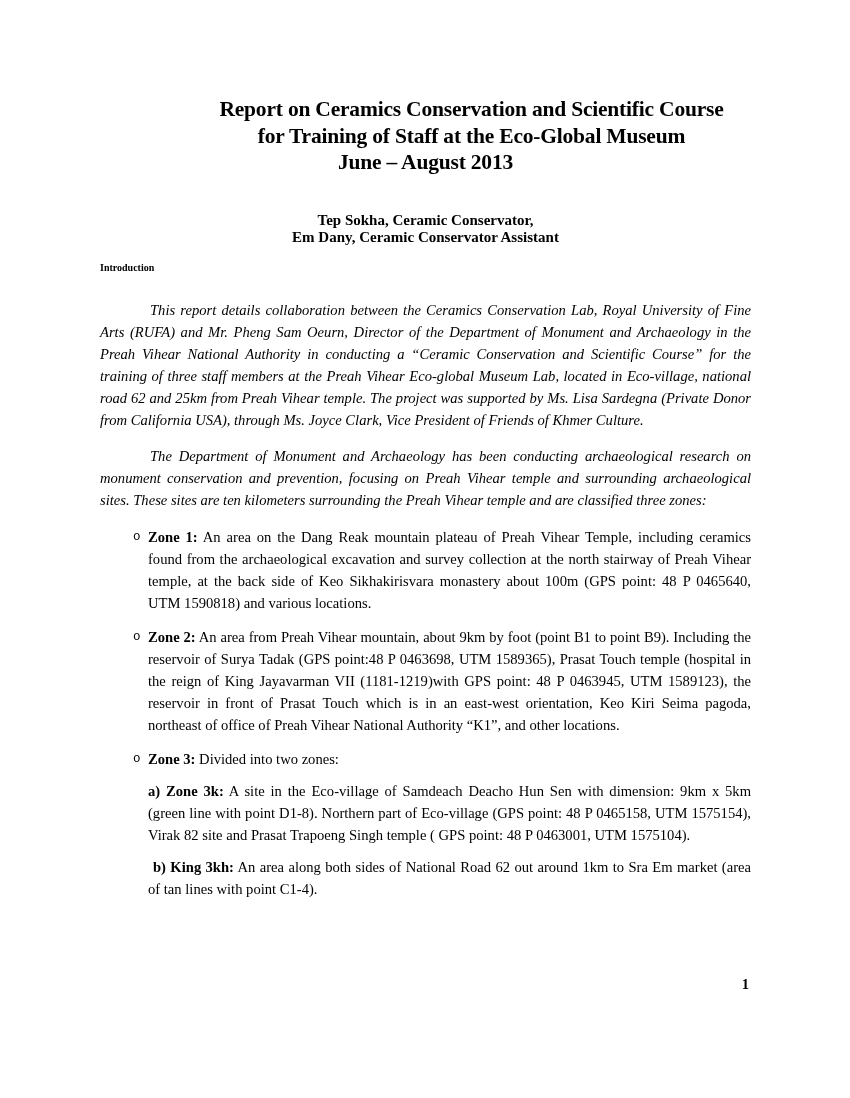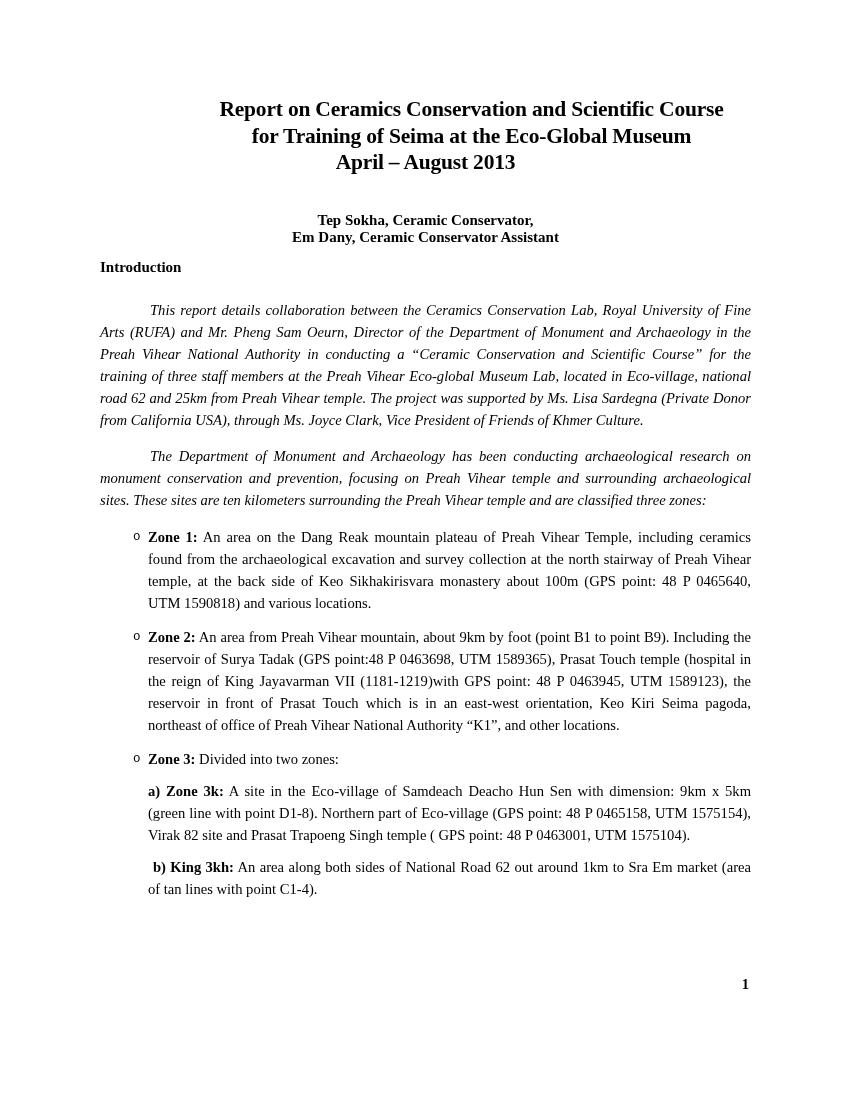--- a/index.html
+++ b/index.html
@@ -35,21 +35,21 @@
     margin-top: 36px;
     text-align: center;
     font-weight: bold;
     font-size: 15px;
     line-height: 17.5px;
   }
   
   .section-heading {
     margin: 12px 0 0 0;
     font-weight: bold;
-    font-size: 15px;
+    font-size: 10px;
     line-height: 17px;
   }
   
   .body-para {
     margin: 0;
     font-size: 14.6px;
     line-height: 22px;
     text-align: justify;
     text-indent: 50px;
     font-style: italic;
@@ -92,23 +92,23 @@
   }
 </style>
 </head>
 <body>
 
 <div class="page">
 
   <div class="title-block">
     <div class="title-upper">
       <div class="title-line">Report on Ceramics Conservation and Scientific Course</div>
-      <div class="title-line">for Training of Seima at the Eco-Global Museum</div>
+      <div class="title-line">for Training of Staff at the Eco-Global Museum</div>
     </div>
-    <div class="title-line">April – August 2013</div>
+    <div class="title-line">June – August 2013</div>
   </div>
 
   <div class="byline">
     <div>Tep Sokha, Ceramic Conservator,</div>
     <div>Em Dany, Ceramic Conservator Assistant</div>
   </div>
 
   <div class="section-heading">Introduction</div>
 
   <p class="body-para para-1">This report details collaboration between the Ceramics Conservation Lab, Royal University of Fine Arts (RUFA) and Mr. Pheng Sam Oeurn, Director of the Department of Monument and Archaeology in the Preah Vihear National Authority in conducting a “Ceramic Conservation and Scientific Course” for the training of three staff members at the Preah Vihear Eco-global Museum Lab, located in Eco-village, national road 62 and 25km from Preah Vihear temple. The project was supported by Ms. Lisa Sardegna (Private Donor from California USA), through Ms. Joyce Clark, Vice President of Friends of Khmer Culture.</p>

